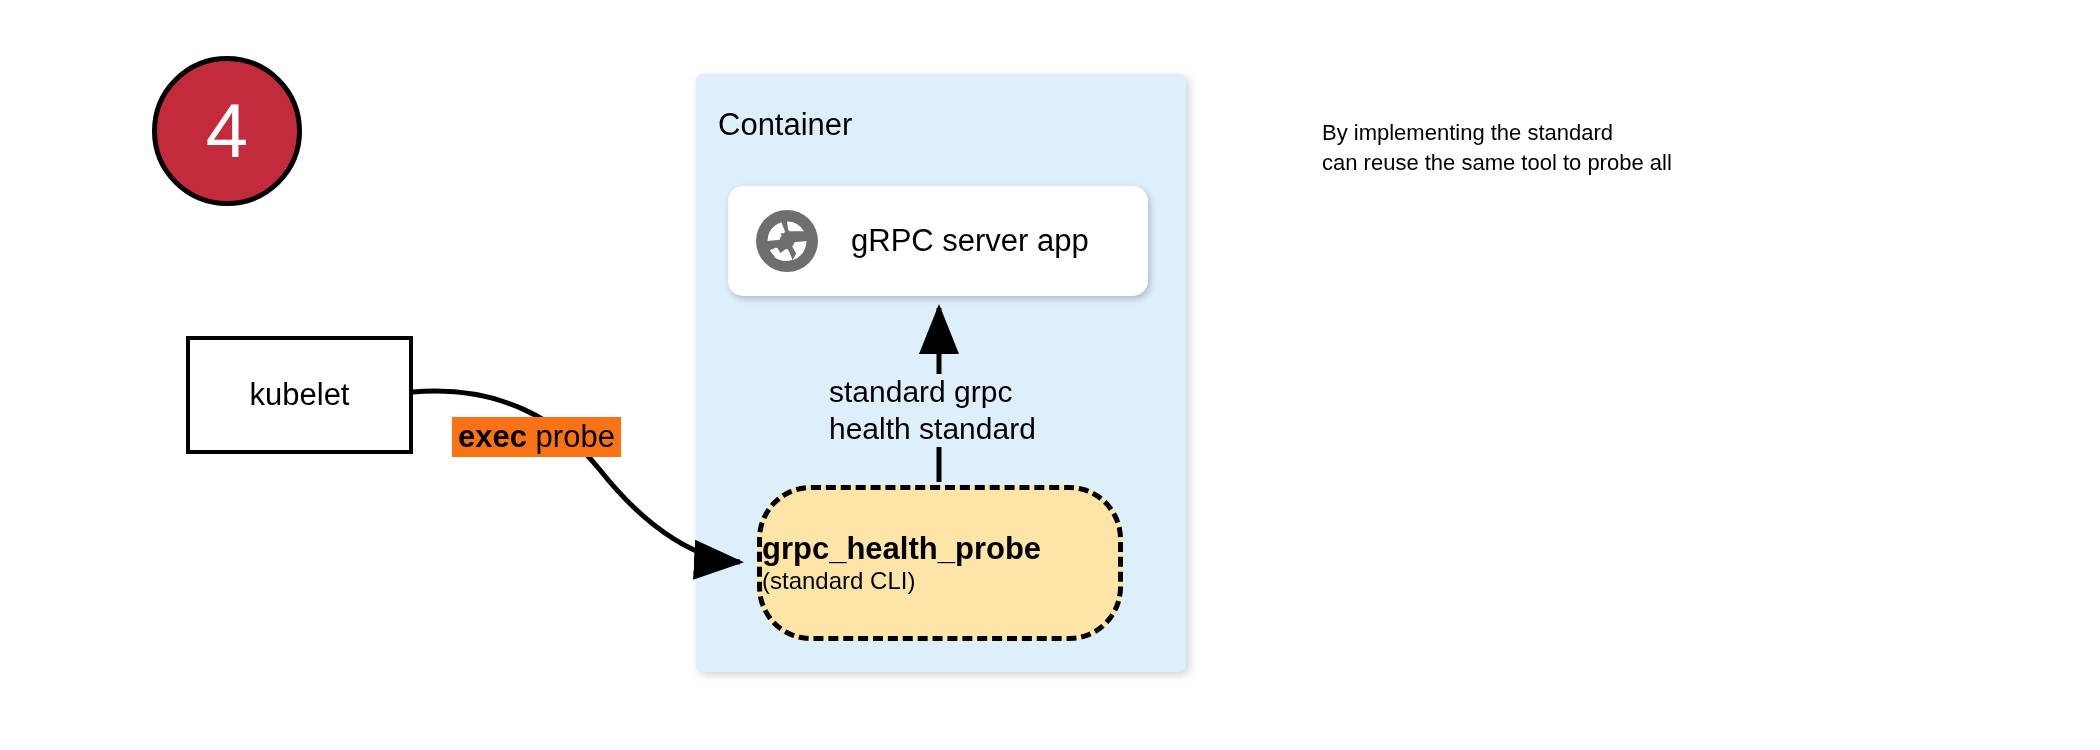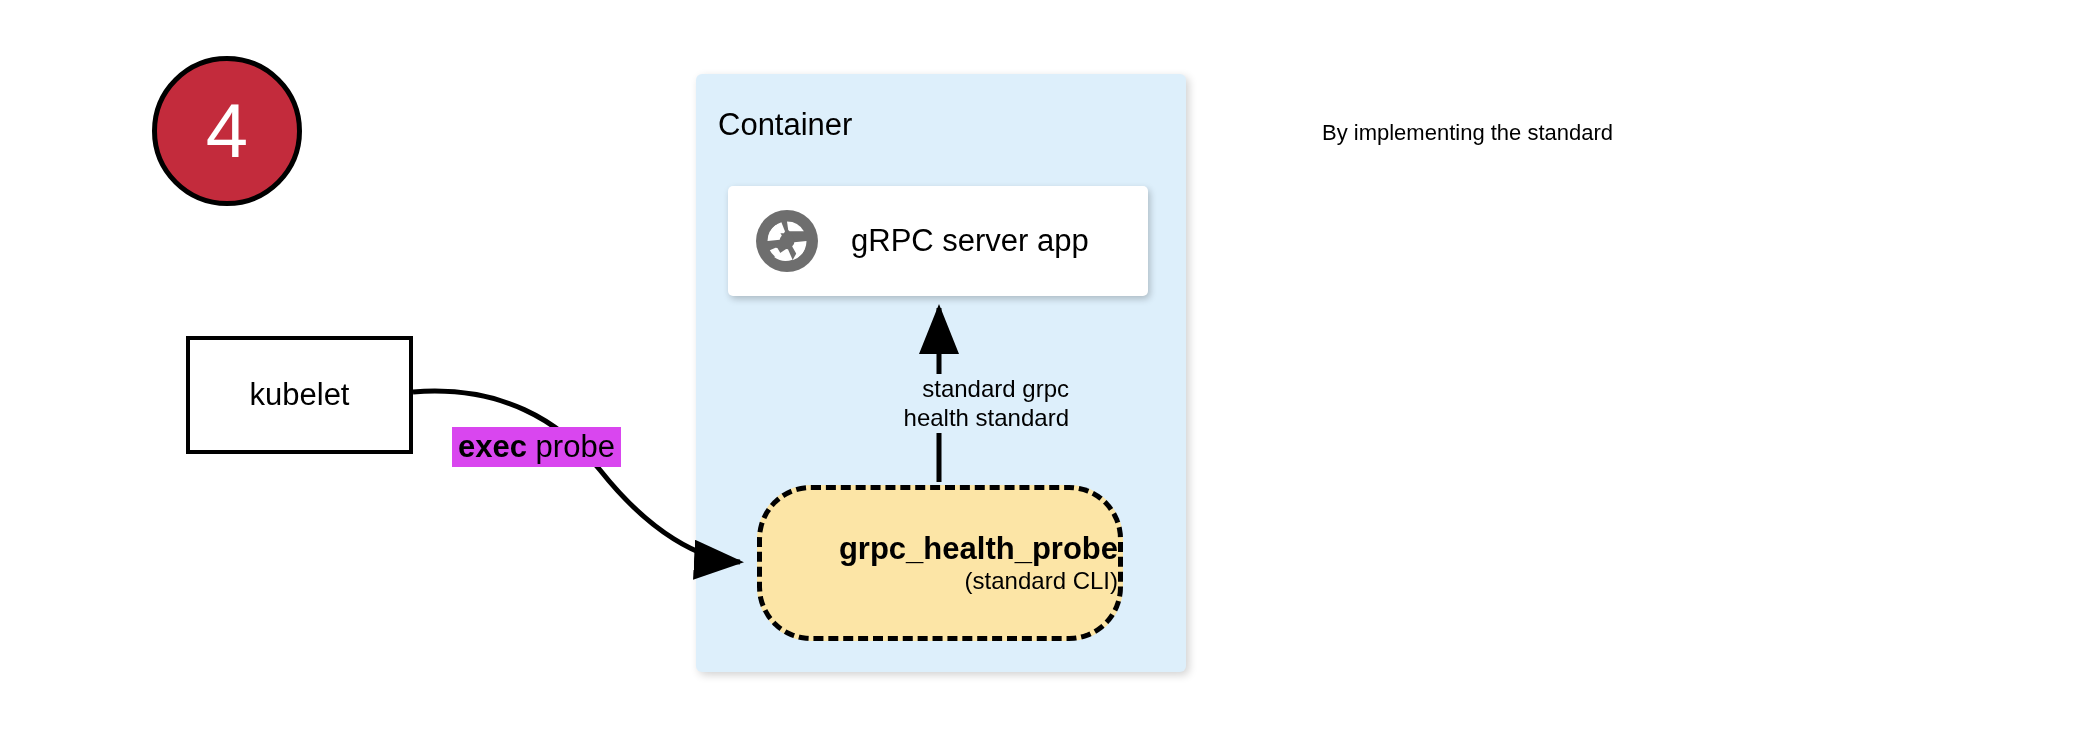--- a/index.html
+++ b/index.html
@@ -54,24 +54,24 @@
     justify-content: center;
   }
   #kubelet-box .lbl {
     font-size: 31px;
   }
 
   
   #exec-probe-label {
     position: absolute;
     left: 452px;
-    top: 427px;
+    top: 417px;
     font-size: 31px;
     white-space: nowrap;
-    background: #d946ef;
+    background: #f97316;
     padding: 2px 6px;
     z-index: 6;
   }
   #exec-probe-label .b { font-weight: bold; }
 
   
   #container-box {
     position: absolute;
     left: 696px;
     top: 74px;
@@ -89,21 +89,21 @@
   }
 
   
   #grpc-server-card {
     position: absolute;
     left: 728px;
     top: 186px;
     width: 420px;
     height: 110px;
     background: #ffffff;
-    border-radius: 5px;
+    border-radius: 15px;
     box-shadow: 2px 3px 7px rgba(0,0,0,0.22);
     display: flex;
     align-items: center;
   }
   #grpc-server-card .icon-wrap {
     margin-left: 27px;
     width: 64px;
     height: 64px;
     flex: 0 0 auto;
   }
@@ -111,41 +111,41 @@
     margin-left: 32px;
     font-size: 31px;
   }
 
   
   #protocol-label {
     position: absolute;
     left: 829px;
     top: 374px;
     width: 240px;
-    text-align: right;
-    font-size: 24px;
+    text-align: left;
+    font-size: 30px;
     line-height: 1.22;
     background: #ddeffb;
     z-index: 6;
   }
 
   
   #probe-box {
     position: absolute;
     left: 757px;
     top: 485px;
     width: 366px;
     height: 156px;
     background: #fce5a6;
     border: 5px dashed #000000;
     border-radius: 54px;
     box-sizing: border-box;
     display: flex;
     flex-direction: column;
-    align-items: flex-end;
+    align-items: flex-start;
     justify-content: center;
     z-index: 5;
   }
   #probe-box .t1 {
     font-size: 31px;
     font-weight: bold;
     line-height: 1.18;
   }
   #probe-box .t2 {
     font-size: 24px;
@@ -225,13 +225,14 @@
 
 <div id="exec-probe-label"><span class="b">exec</span><span> probe</span></div>
 
 <div id="protocol-label">
   <div>standard grpc</div>
   <div>health standard</div>
 </div>
 
 <div id="side-note">
   <div>By implementing the standard</div>
+  <div>can reuse the same tool to probe all</div>
 </div>
 
 </body></html>

